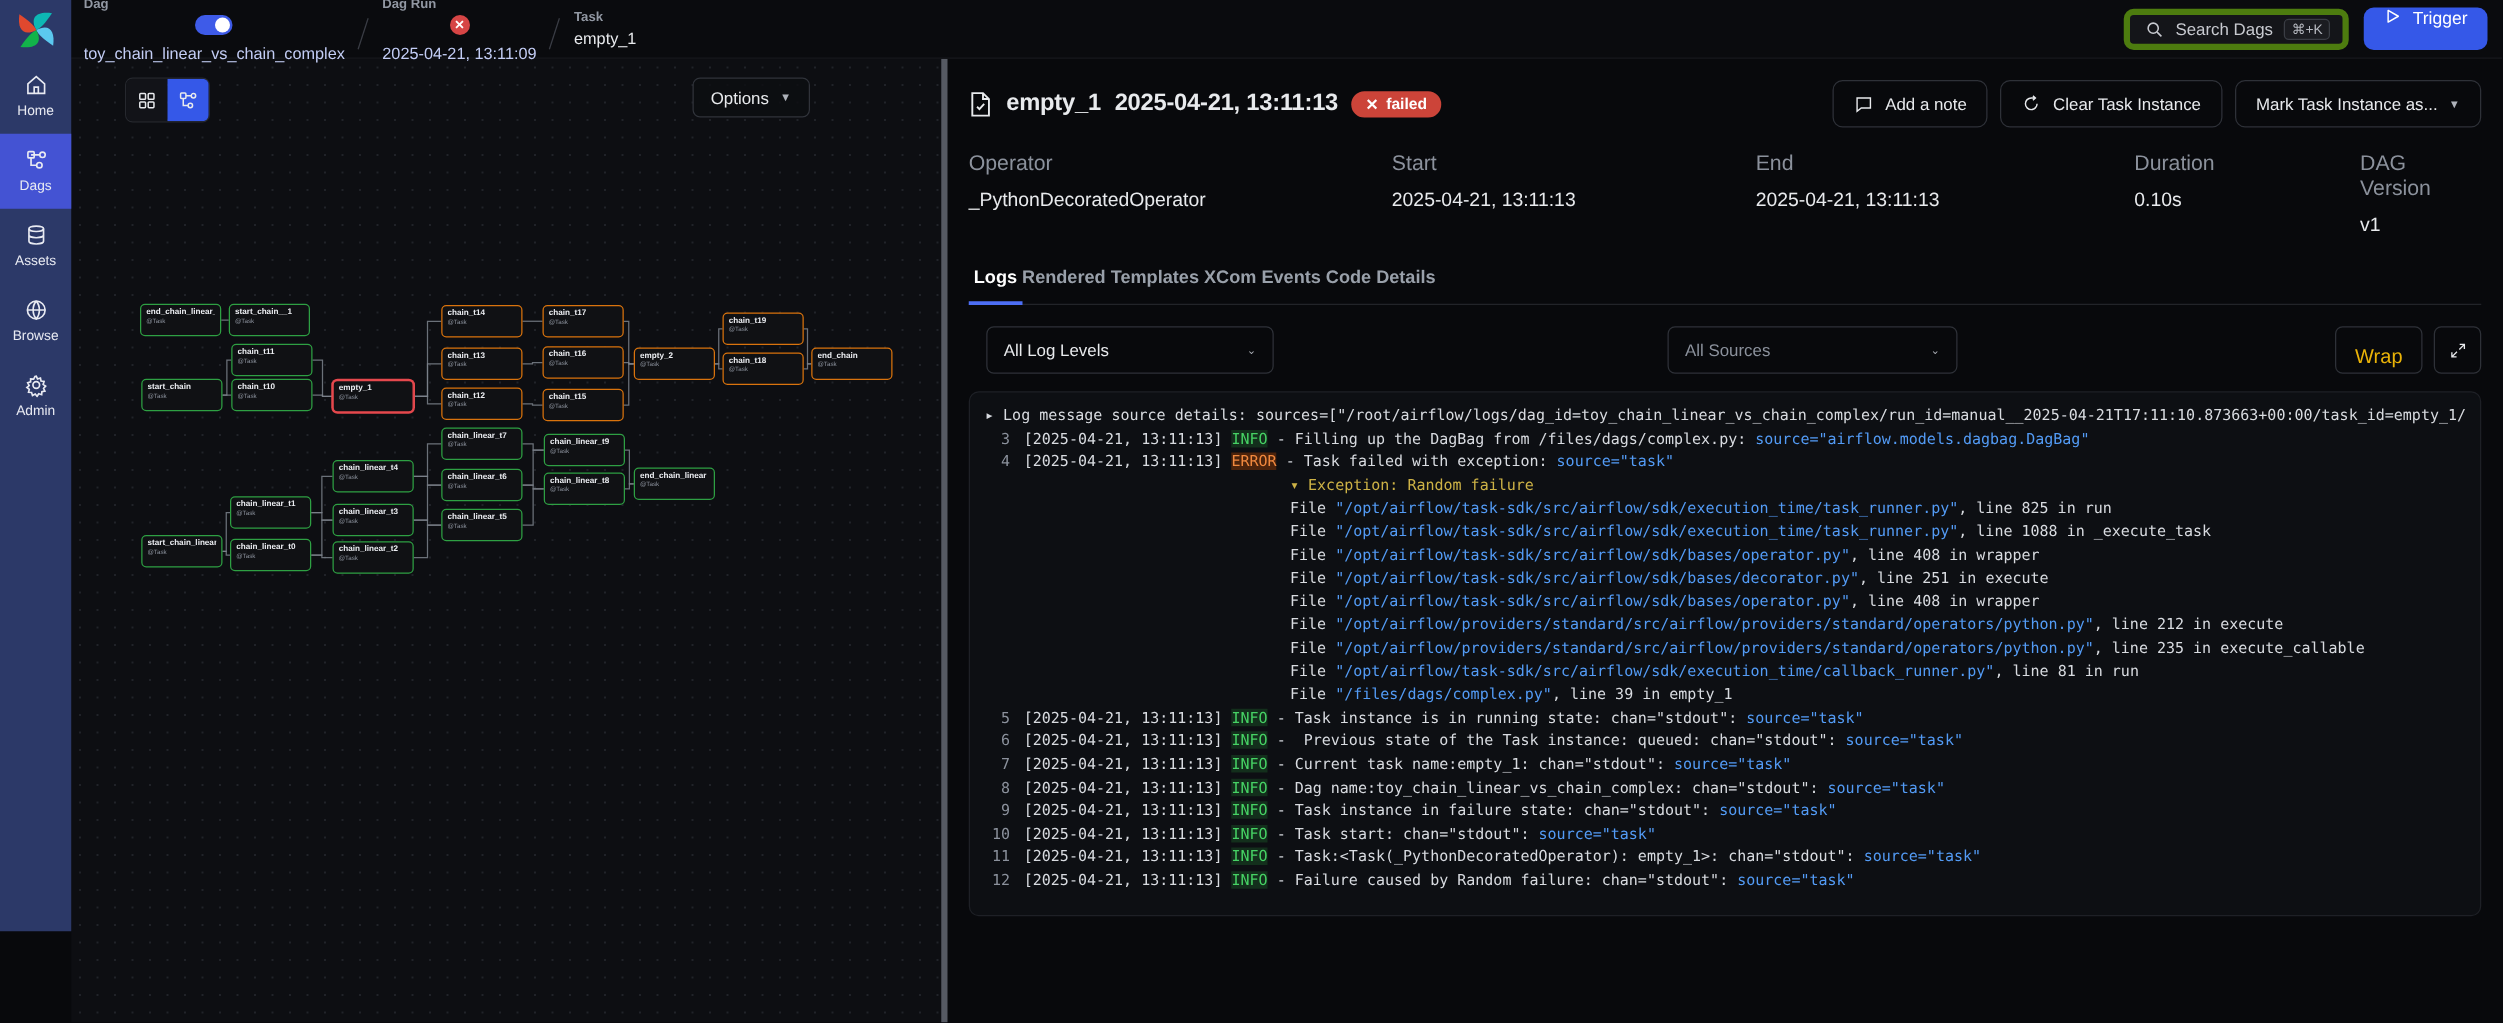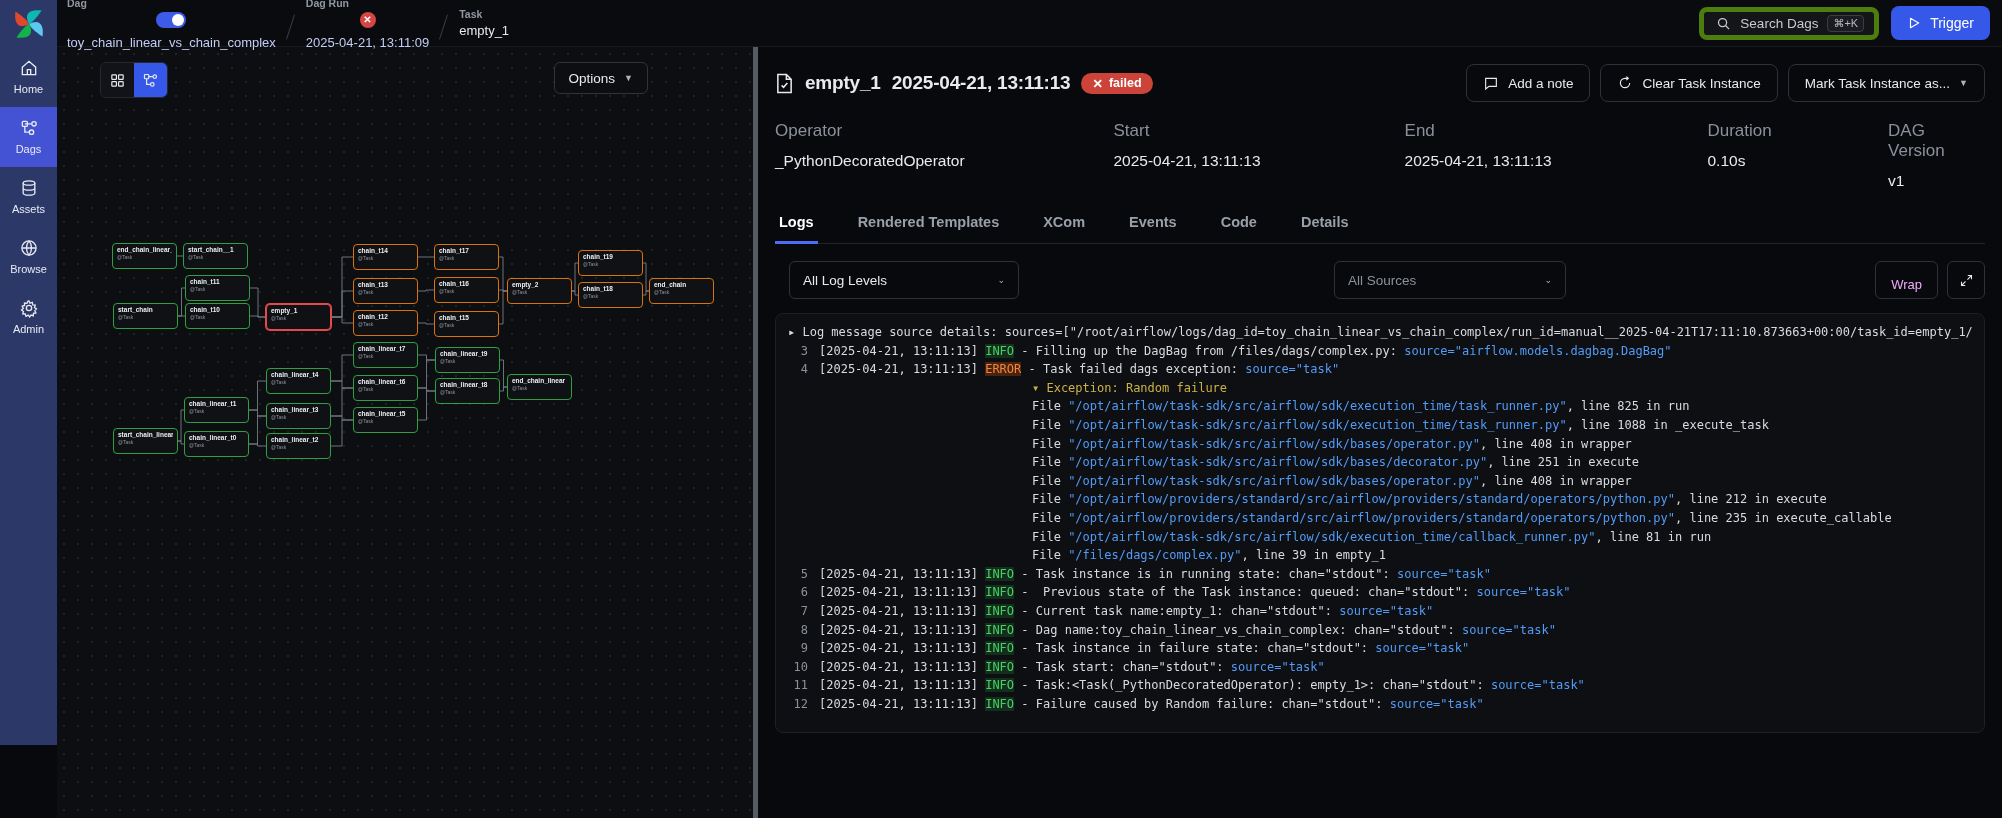--- a/index.html
+++ b/index.html
@@ -26,21 +26,21 @@
   .toggle .knob { position:absolute; right:2px; top:2px; width:12px; height:12px; border-radius:50%; background:#fff; }
   .fail-dot { width:16px; height:16px; border-radius:50%; background:#d64545; color:#fff; font-size:10px;
               display:flex; align-items:center; justify-content:center; font-weight:bold; }
   .slash { width:18px; height:26px; margin:8px 6px 0; position:relative; }
   .slash::after { content:""; position:absolute; left:8px; top:0; width:1px; height:26px; background:#3a3d45; transform:rotate(18deg); }
   .top-right { margin-left:auto; display:flex; align-items:center; gap:12px; }
   .searchbox { display:flex; align-items:center; gap:9px; height:33px; padding:0 10px 0 12px;
                background:#141519; border:5px solid #4d7c0f; border-radius:8px; cursor:text; }
   .searchbox .q { font-size:13.5px; color:#c8cad0; }
   .kbd { font-size:11px; color:#b6b9c0; border:1px solid #3a3d44; border-radius:4px; padding:1px 5px; background:#1b1c21; }
-  .trigger-btn { display:flex; align-items:center; gap:9px; height:34px; padding:0 16px; background:#3558e8;
+  .trigger-btn { display:flex; gap:9px; height:34px; padding:0 16px; background:#3558e8;
                  border:none; border-radius:8px; color:#fff; font-size:14px; cursor:pointer; }
 
   
   .graph-panel { position:absolute; left:57px; top:47px; width:696px; height:771px; overflow:hidden;
                  background:#0d0e12;
                  background-image:radial-gradient(#212329 1px, transparent 1.2px);
                  background-size:14px 14px; }
   .panel-divider { position:absolute; left:753px; top:47px; width:5px; height:771px; background:#565a63; z-index:10; }
   .view-toggle { position:absolute; left:43px; top:15px; display:flex; border-radius:6px; overflow:hidden;
                  border:1px solid #26282e; }
@@ -70,32 +70,32 @@
                   font-weight:bold; border-radius:12px; padding:3px 11px; }
   .hdr-actions { margin-left:auto; display:flex; gap:10px; }
   .hbtn { display:flex; align-items:center; gap:9px; height:38px; padding:0 16px; border:1px solid #2e3138;
           border-radius:8px; background:transparent; color:#e8eaed; font-size:13.5px; cursor:pointer; }
   .hbtn svg { width:16px; height:16px; stroke:#e8eaed; fill:none; stroke-width:1.7; }
 
   .meta-row { display:flex; margin-top:18px; }
   .meta-col .lbl { font-size:17px; color:#8b919c; }
   .meta-col .val { font-size:15.5px; color:#e8eaed; margin-top:11px; }
 
-  .tabs { display:flex; gap:40px; margin-top:24px; border-bottom:1px solid #222429; padding-left:2px; }
+  .tabs { display:flex; margin-top:24px; border-bottom:1px solid #222429; padding-left:2px; }
   .tab { font-size:14.5px; font-weight:bold; color:#99a0aa; padding:0 2px 13px; cursor:pointer; position:relative; }
   .tab.active { color:#fff; }
   .tab.active::after { content:""; position:absolute; left:-2px; right:-2px; bottom:-1px; height:3px; background:#4c6ef5; }
 
   .log-controls { display:flex; align-items:center; margin-top:17px; position:relative;margin-left:14px; }
   .select { display:flex; align-items:center; justify-content:space-between; height:38px; padding:0 13px;
             border:1px solid #2e3138; border-radius:6px; font-size:13.5px; cursor:pointer; background:transparent; }
   .sel-levels { width:230px; color:#e8eaed; }
   .sel-sources { width:232px; color:#8b919c; position:absolute; left:545px; }
   .wrap-btn { margin-left:auto; height:38px; padding:15px 15px; border:1px solid #2e3138; border-radius:6px;
-              background:transparent; color:#f0abfc; font-size:13px; cursor:pointer; }
+              background:transparent; color:#eab308; font-size:16px; cursor:pointer; }
   .expand-btn { margin-left:9px; width:38px; height:38px; border:1px solid #2e3138; border-radius:6px;
                 background:transparent; display:flex; align-items:center; justify-content:center; cursor:pointer; }
   .expand-btn svg { width:15px; height:15px; stroke:#e8eaed; fill:none; stroke-width:1.7; }
 
   .log-box { margin-top:14px; height:420px; background:#0d0f13; border:1px solid #1e2026; border-radius:8px;
              padding:9px 12px; overflow:hidden; }
   .logline { font-family:"DejaVu Sans Mono",monospace; font-size:12px; line-height:18.6px; white-space:pre;
              overflow:hidden; }
   .logline.indent { padding-left:244px; }
   .gut { display:inline-block; width:20px; text-align:right; margin-right:11px; color:#8b919c; }
@@ -454,21 +454,21 @@
       <svg viewBox="0 0 24 24">
           <path d="M14 4 H20 V10 M20 4 L13.5 10.5 M10 20 H4 V14 M4 20 L10.5 13.5"></path>
         </svg>
     </button>
   </div>
 
   <div class="log-box">
     <div id="log-lines">
         <div class="logline"><span class="c-caret">▸ </span><span class="c-def">Log message source details: sources=["/root/airflow/logs/dag_id=toy_chain_linear_vs_chain_complex/run_id=manual__2025-04-21T17:11:10.873663+00:00/task_id=empty_1/attempt=1.log"]</span></div>
         <div class="logline"><span class="gut">3</span><span class="c-ts">[2025-04-21, 13:11:13] </span><span class="c-info">INFO</span><span class="c-def"> - Filling up the DagBag from /files/dags/complex.py: </span><span class="c-src">source="airflow.models.dagbag.DagBag"</span></div>
-        <div class="logline"><span class="gut">4</span><span class="c-ts">[2025-04-21, 13:11:13] </span><span class="c-err">ERROR</span><span class="c-def"> - Task failed dags exception: </span><span class="c-src">source="task"</span></div>
+        <div class="logline"><span class="gut">4</span><span class="c-ts">[2025-04-21, 13:11:13] </span><span class="c-err">ERROR</span><span class="c-def"> - Task failed with exception: </span><span class="c-src">source="task"</span></div>
         <div class="logline indent"><span class="c-exc">▾ Exception: Random failure</span></div>
         <div class="logline indent"><span class="c-def">File </span><span class="c-src">"/opt/airflow/task-sdk/src/airflow/sdk/execution_time/task_runner.py"</span><span class="c-def">, line 825 in run</span></div>
         <div class="logline indent"><span class="c-def">File </span><span class="c-src">"/opt/airflow/task-sdk/src/airflow/sdk/execution_time/task_runner.py"</span><span class="c-def">, line 1088 in _execute_task</span></div>
         <div class="logline indent"><span class="c-def">File </span><span class="c-src">"/opt/airflow/task-sdk/src/airflow/sdk/bases/operator.py"</span><span class="c-def">, line 408 in wrapper</span></div>
         <div class="logline indent"><span class="c-def">File </span><span class="c-src">"/opt/airflow/task-sdk/src/airflow/sdk/bases/decorator.py"</span><span class="c-def">, line 251 in execute</span></div>
         <div class="logline indent"><span class="c-def">File </span><span class="c-src">"/opt/airflow/task-sdk/src/airflow/sdk/bases/operator.py"</span><span class="c-def">, line 408 in wrapper</span></div>
         <div class="logline indent"><span class="c-def">File </span><span class="c-src">"/opt/airflow/providers/standard/src/airflow/providers/standard/operators/python.py"</span><span class="c-def">, line 212 in execute</span></div>
         <div class="logline indent"><span class="c-def">File </span><span class="c-src">"/opt/airflow/providers/standard/src/airflow/providers/standard/operators/python.py"</span><span class="c-def">, line 235 in execute_callable</span></div>
         <div class="logline indent"><span class="c-def">File </span><span class="c-src">"/opt/airflow/task-sdk/src/airflow/sdk/execution_time/callback_runner.py"</span><span class="c-def">, line 81 in run</span></div>
         <div class="logline indent"><span class="c-def">File </span><span class="c-src">"/files/dags/complex.py"</span><span class="c-def">, line 39 in empty_1</span></div>

